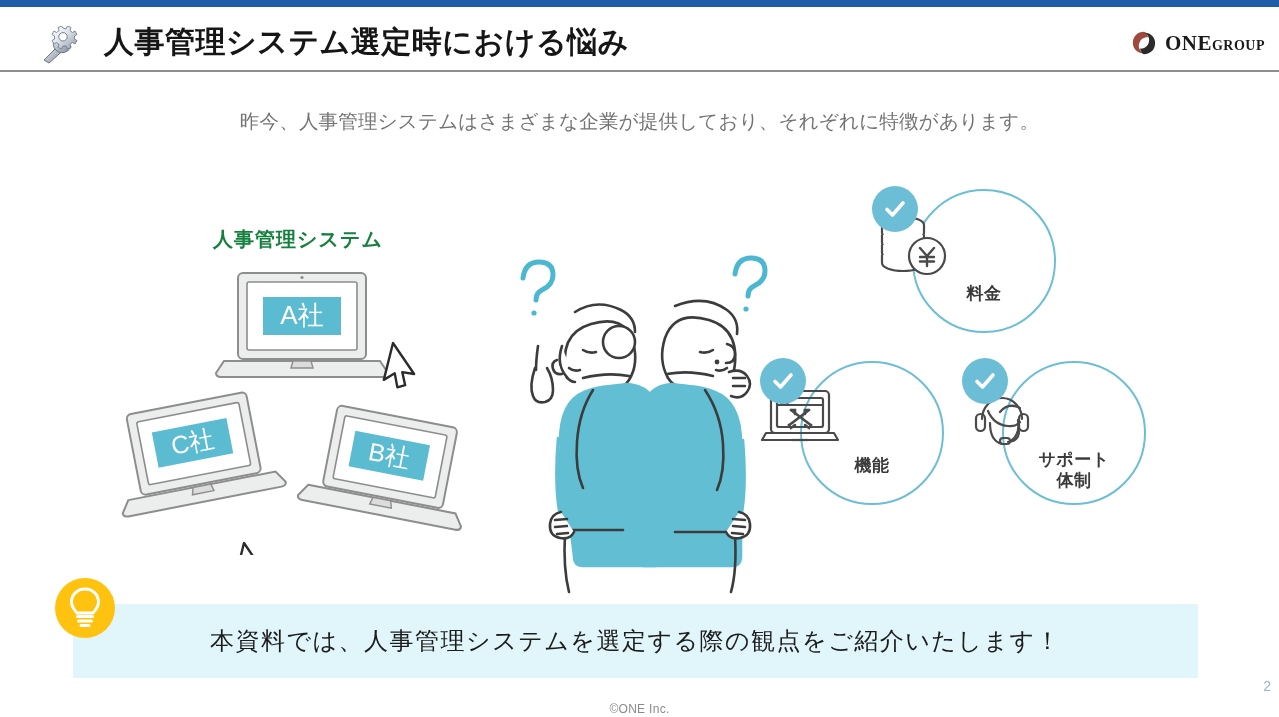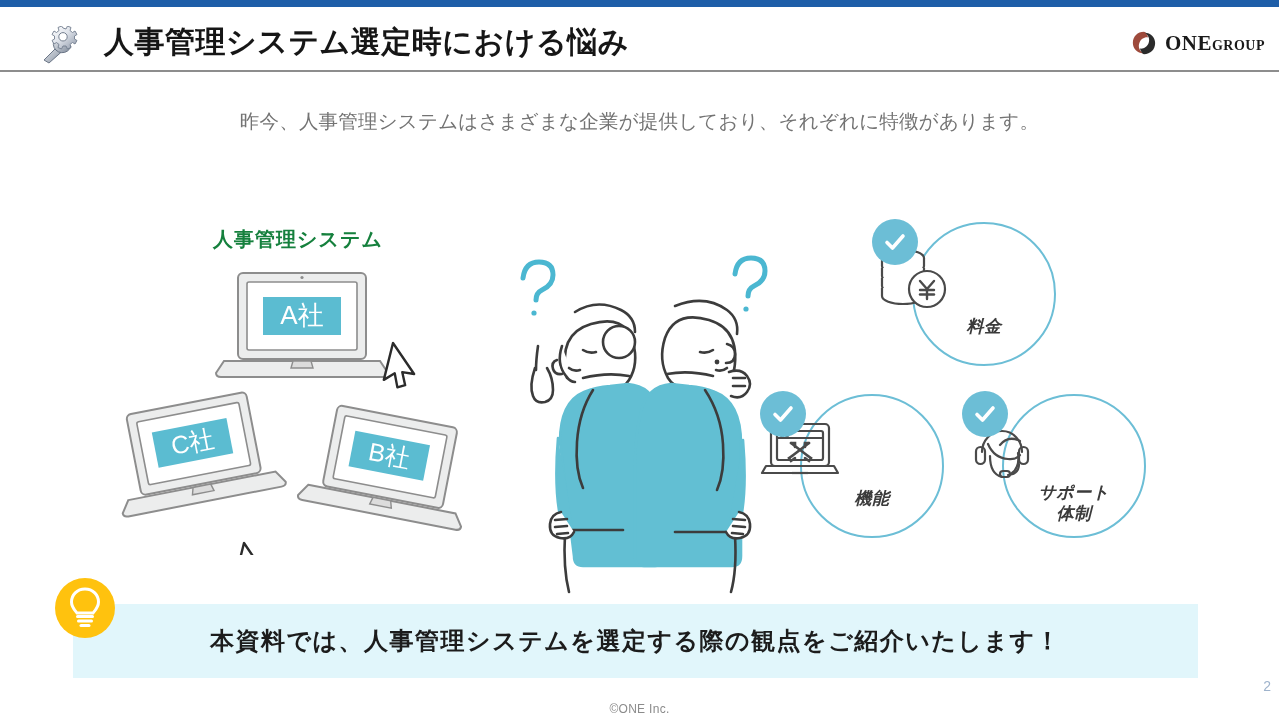--- a/index.html
+++ b/index.html
@@ -120,24 +120,23 @@
     left: 505px;
     top: 250px;
     width: 290px;
     height: 345px;
   }
 
   
   .circles {
     position: absolute;
     left: 790px;
-    top: 216px;
+    top: 183px;
     width: 400px;
     height: 345px;
-    font-style: italic;
   }
   .circle-item { position: absolute; }
   .circle-ring {
     position: absolute;
     left: 0; top: 0;
     width: 144px;
     height: 144px;
     border: 2px solid #6cbed6;
     border-radius: 50%;
     background: #ffffff;
@@ -192,21 +191,21 @@
   .banner-text {
     position: absolute;
     left: 0;
     top: 0;
     width: 1125px;
     height: 74px;
     display: flex;
     align-items: center;
     justify-content: center;
     font-size: 24px;
-    font-weight: bold;
+    font-weight: normal;
     color: #1c1c1c;
     letter-spacing: 1.5px;
     white-space: nowrap;
   }
   .bulb-badge {
     position: absolute;
     left: 55px;
     top: 578px;
     width: 60px;
     height: 60px;

